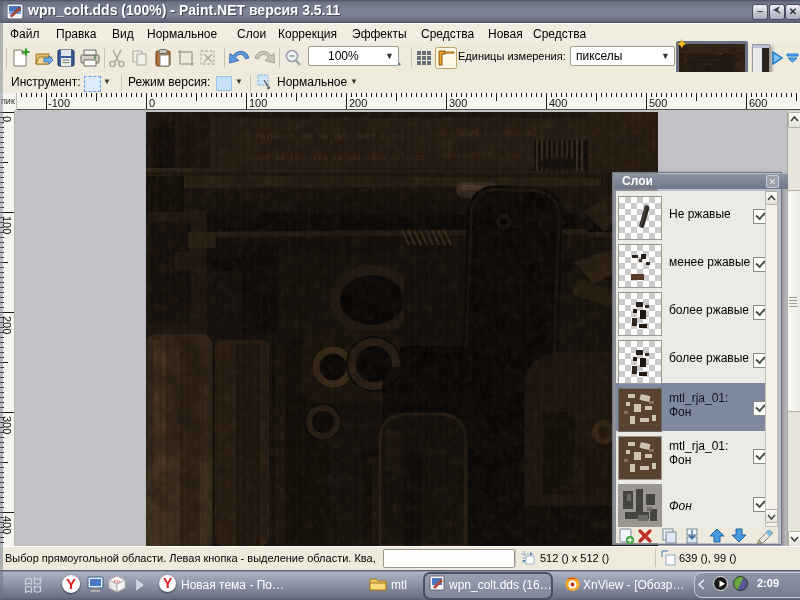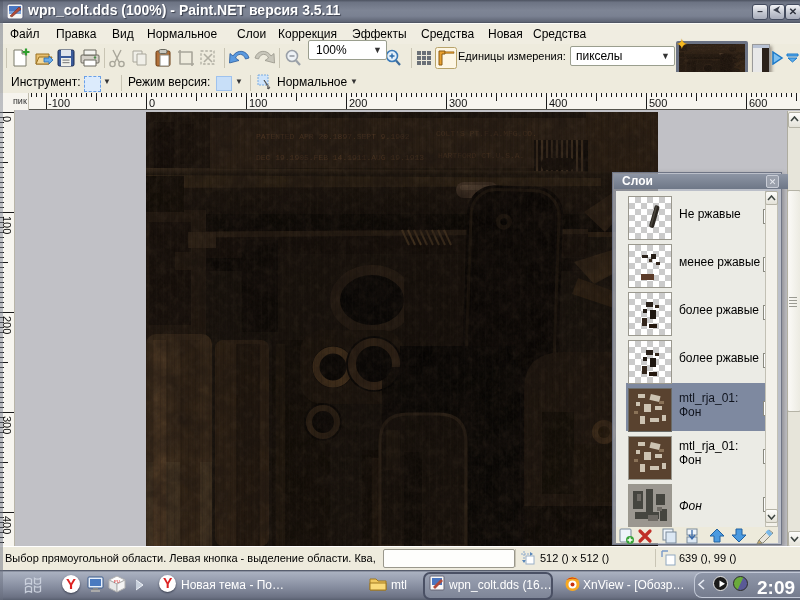--- a/index.html
+++ b/index.html
@@ -9,21 +9,21 @@
   #titletext{left:28px;top:2px;color:#fff;font-weight:bold;font-size:14px;text-shadow:1px 1px 1px #3a3f4c;}
   .winbtn{top:4px;width:14px;height:14px;border-radius:3px;border:1px solid #434b5e;
     background:linear-gradient(#f2f3f6,#c4c8d2 55%,#a8adbb);color:#2c303b;font-size:10px;line-height:13px;text-align:center;font-weight:bold;}
   #menubar{left:0;top:23px;width:800px;height:21px;background:#f0ede1;border-top:1px solid #fbfbf7;}
   .menuitem{top:27px;font-size:12px;color:#000;}
   #toolbar1{left:0;top:44px;width:800px;height:28px;background:#eeebdd;}
   #toolbar2{left:0;top:72px;width:800px;height:21px;background:#eeebdd;border-bottom:1px solid #d8d4c4;}
   .tlabel{font-size:12px;color:#000;}
   .combo{background:#fff;border:1px solid #9a9e8e;border-radius:2px;font-size:12px;color:#000;}
   .comboarrow{position:absolute;right:2px;top:3px;width:13px;height:13px;color:#333;font-size:9px;line-height:13px;text-align:center;}
-  #corner{left:0;top:93px;width:15px;height:17px;background:#f6f4ee;border-right:1px solid #c0bcae;font-size:9px;color:#333;line-height:17px;padding-left:13px;}
+  #corner{left:0;top:93px;width:15px;height:17px;background:#f6f4ee;border-right:1px solid #c0bcae;font-size:9px;color:#333;line-height:17px;padding-left:1px;}
   #statusbar{left:0;top:546px;width:800px;height:24px;background:#eeebdd;border-top:1px solid #fff;}
   #taskbar{left:0;top:570px;width:800px;height:30px;
      background:linear-gradient(#3d4354 0%,#aab1c0 7%,#9aa1b2 30%,#848b9d 60%,#6c7284 90%,#596070 100%);}
   .tbtext{position:absolute;color:#fff;font-size:12px;top:578px;}
   .checker{background:
      repeating-conic-gradient(#cbcbcb 0% 25%, #ffffff 0% 50%) 0 0/12px 12px;}
   .lrowtext{position:absolute;left:53px;font-size:12px;color:#000;}
   .chk{position:absolute;left:137px;width:13px;height:13px;background:#fdfdfd;border:1px solid #8a8a80;}
   .chk:after{content:"";position:absolute;left:2px;top:2px;width:7px;height:4px;border-left:2px solid #4a554c;border-bottom:2px solid #4a554c;transform:rotate(-48deg);}
 </style></head>
@@ -124,21 +124,21 @@
         <rect x="417" y="17" width="4" height="4"></rect>
         <rect x="422" y="17" width="4" height="4"></rect>
         <rect x="427" y="17" width="4" height="4"></rect>
       </g>
 
   <rect x="435.5" y="3.5" width="21" height="21" rx="2" fill="#fdf6e4" stroke="#b8a36a"></rect>
   <path d="M439 7 h6 v3 h-3 v11 h-3 z" fill="#e8a030" stroke="#8a5a10"></path>
   <path d="M445 7.8 h9 v1.5 h-9 z" fill="#e8a030" stroke="#8a5a10" stroke-width="0.6"></path>
   </g>
 </svg>
-<div class="abs combo" style="left:308px;top:40px;width:70px;height:18px;line-height:18px;padding-left:7px;">100%<span class="comboarrow">▼</span></div>
+<div class="abs combo" style="left:308px;top:46px;width:70px;height:18px;line-height:18px;padding-left:19px;">100%<span class="comboarrow">▼</span></div>
 <span class="abs" style="left:458px;top:50px;font-size:11px;color:#000;">Единицы измерения:</span>
 <div class="abs combo" style="left:570px;top:46px;width:98px;height:18px;line-height:18px;padding-left:5px;">пикселы<span class="comboarrow">▼</span></div>
 <div class="abs" style="left:676px;top:41px;width:72px;height:52px;background:#6b7283;border-radius:2px;"></div>
 <div class="abs" id="thumb1" style="left:679px;top:44px;width:66px;height:46px;background:#2b2017;overflow:hidden;">
 <svg width="66" height="46" viewBox="0 0 512 356" preserveAspectRatio="none">
       <use href="#gunart"></use>
       <rect width="512" height="356" fill="#5a4028" opacity="0.22"></rect>
     </svg></div>
 <div class="abs" style="left:676px;top:36px;width:15px;height:15px;font-size:14px;color:#f5b820;text-shadow:0 0 1px #a06000;">✦</div>
 <div class="abs" id="thumb2" style="left:752px;top:44px;width:16px;height:45px;background:#e8e8e8;border:1px solid #9a9a9a;box-shadow:2px 2px 3px rgba(80,70,60,.5);">
@@ -430,21 +430,21 @@
   </svg>
 <div class="abs" style="left:787px;top:190px;width:12px;height:220px;background:linear-gradient(90deg,#fbfaf7,#ecebe2);border:1px solid #b5b3a6;border-radius:2px;"></div>
 <div class="abs" style="left:789px;top:297px;width:8px;height:12px;background:repeating-linear-gradient(#9a9a92 0 1px,rgba(0,0,0,0) 1px 3px);"></div>
 
 <div class="abs" id="palette" style="left:612px;top:172px;width:170px;height:373px;background:rgba(184,190,202,0.72);border:1px solid #6f7585;box-sizing:border-box;box-shadow:2px 2px 5px rgba(40,40,50,.35);">
   <div class="abs" style="left:1px;top:1px;width:166px;height:15px;background:linear-gradient(#8d95a4,#6e7787);color:#fff;font-size:12px;font-weight:bold;padding-left:8px;line-height:15px;">Слои</div>
   <div class="abs" style="left:153px;top:2px;width:13px;height:13px;border-radius:2px;background:#9aa0ac;border:1px solid #c8ccd6;color:#e8eaf0;font-size:9px;line-height:12px;text-align:center;box-sizing:border-box;">✕</div>
 
   <div class="abs" style="left:3px;top:18px;width:149px;height:336px;background:#ebebe5;"></div>
 
-  <div class="abs" id="lrows" style="left:13px;top:18px;width:149px;height:336px;overflow:hidden;">
+  <div class="abs" id="lrows" style="left:3px;top:18px;width:149px;height:336px;overflow:hidden;">
 
     <div class="abs" style="left:0;top:192px;width:149px;height:48px;background:#7e89a0;"></div>
 
     <div class="abs checker" style="left:2px;top:5px;width:42px;height:42px;border:1px solid #9a988e;"></div>
     <div class="abs checker" style="left:2px;top:53px;width:42px;height:42px;border:1px solid #9a988e;"></div>
     <div class="abs checker" style="left:2px;top:101px;width:42px;height:42px;border:1px solid #9a988e;"></div>
     <div class="abs checker" style="left:2px;top:149px;width:42px;height:42px;border:1px solid #9a988e;"></div>
     <div class="abs" style="left:2px;top:197px;width:42px;height:42px;border:1px solid #6a6a66;background:#5d4433;"></div>
     <div class="abs" style="left:2px;top:245px;width:42px;height:42px;border:1px solid #9a988e;background:#5d4433;"></div>
     <div class="abs" style="left:2px;top:293px;width:42px;height:42px;border:1px solid #9a988e;background:#9a958d;"></div>
@@ -643,15 +643,15 @@
 <span class="tbtext" style="left:583px;">XnView - [Обозр…</span>
 <div class="abs" style="left:694px;top:572px;width:110px;height:24px;border:1px solid #c2c8d6;border-radius:8px 0 0 8px;border-right:none;background:linear-gradient(#8f97a9,#757c8e);"></div>
 <svg class="abs" style="left:697px;top:578px;" width="10" height="13">
     <path d="M7 2 L2 6.5 L7 11" fill="none" stroke="#e8ecf4" stroke-width="1.6"></path>
   </svg>
 <div class="abs" style="left:713px;top:576px;width:15px;height:15px;border-radius:50%;background:#1a1a1a;border:1px solid #e8e8e8;box-sizing:border-box;"></div>
 <svg class="abs" style="left:718px;top:580px;" width="8" height="8">
     <path d="M1.5 0.5 L7 3.8 L1.5 7.2 Z" fill="#fff"></path>
   </svg>
 <div class="abs" style="left:733px;top:576px;width:15px;height:15px;border-radius:50%;background:linear-gradient(115deg,#6aaa3c 48%,#5a5a96 52%);border:1px solid #2a2a2a;box-sizing:border-box;"></div>
-<span class="abs" style="left:757px;top:577px;color:#fff;font-size:19px;font-weight:bold;">2:09</span>
+<span class="abs" style="left:757px;top:577px;color:#fff;font-size:11px;font-weight:bold;">2:09</span>
 
 <div class="abs" style="left:0;top:0;width:3px;height:600px;background:linear-gradient(#4c5260,#6c7383 30px,#8a8f9c 120px,#6a7080);opacity:.5;"></div>
 
 </body></html>

